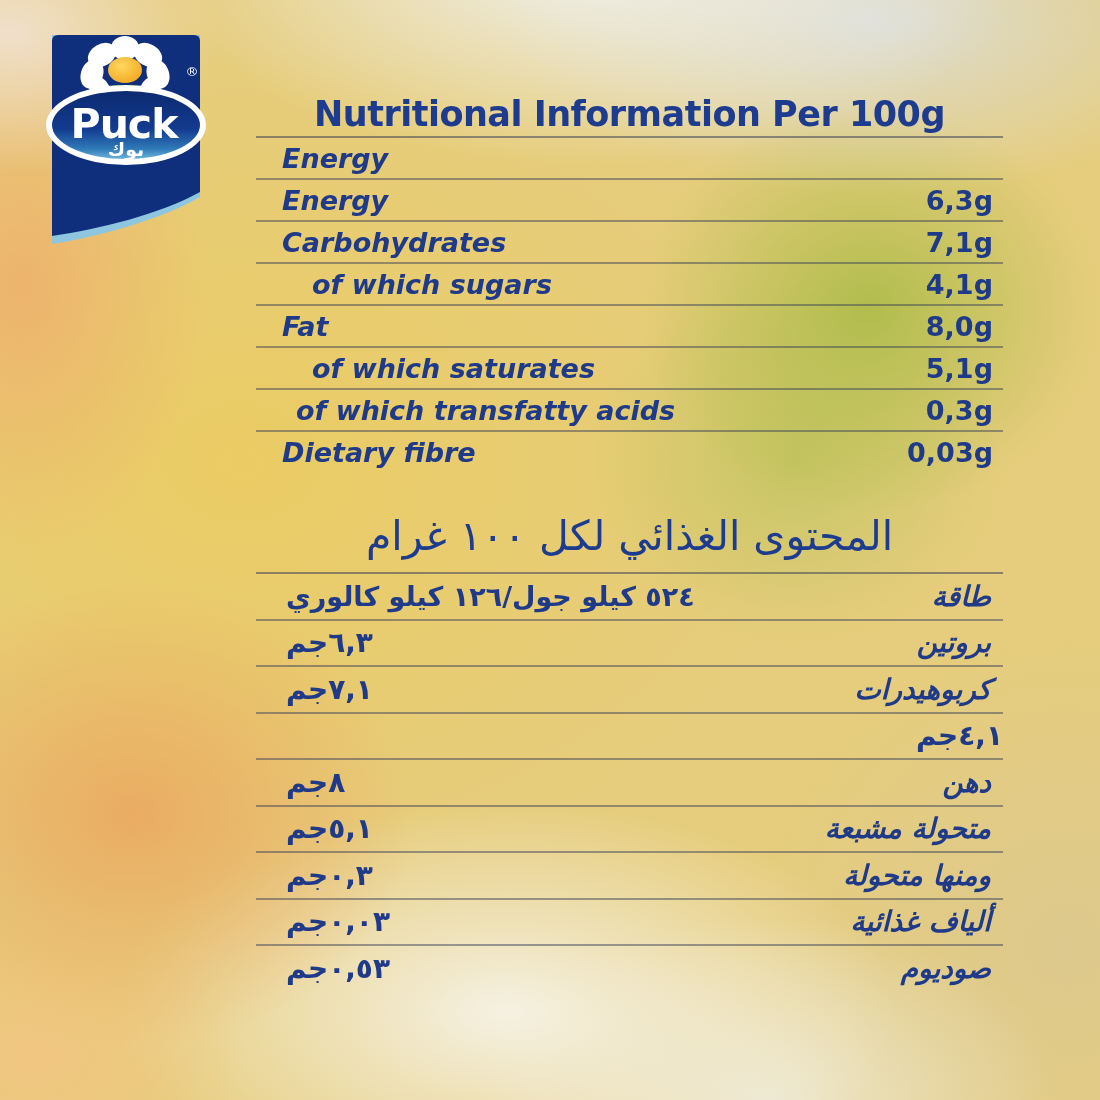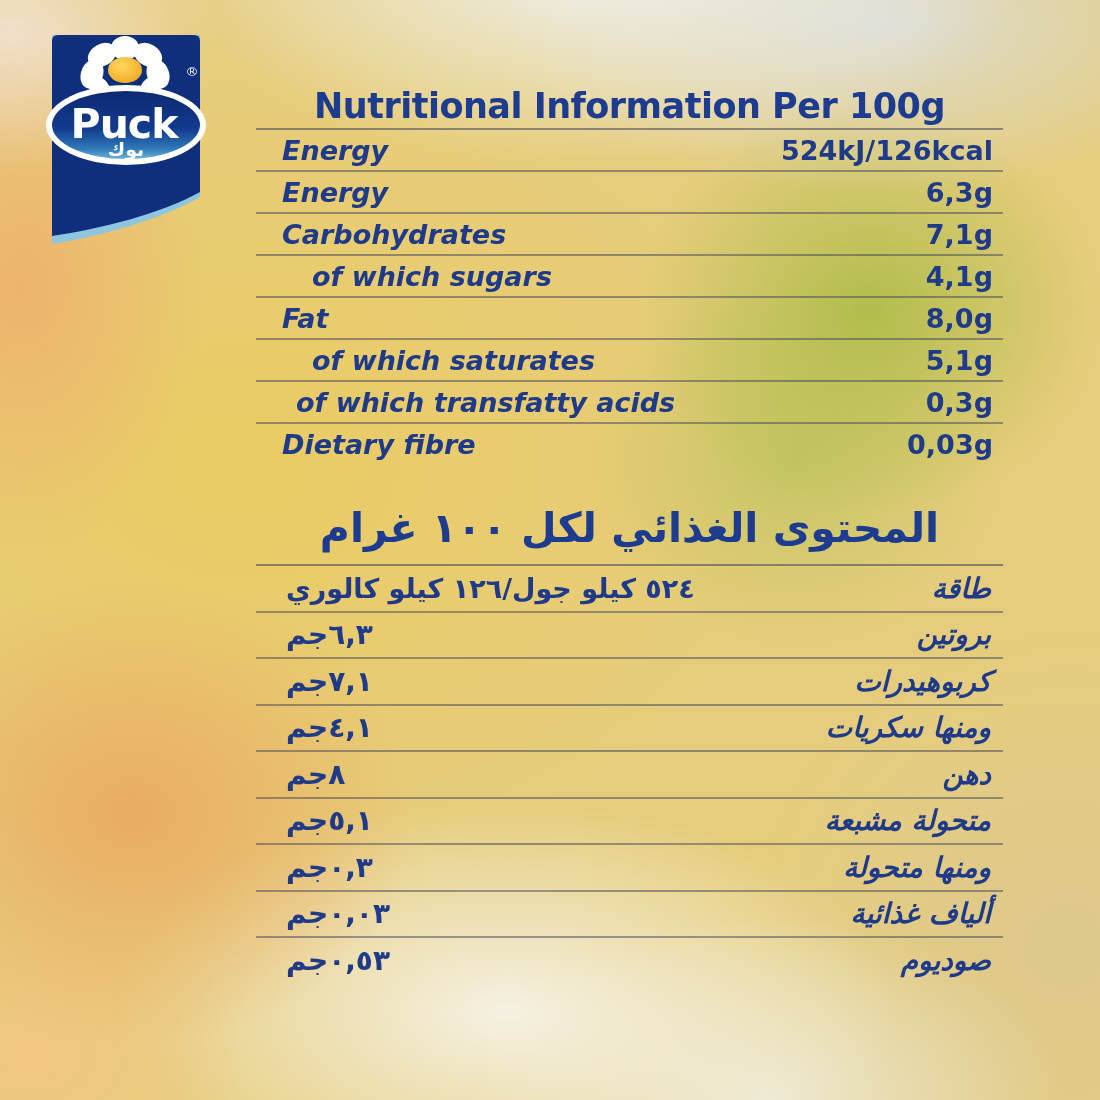--- a/index.html
+++ b/index.html
@@ -14,38 +14,38 @@
       radial-gradient(ellipse 340px 300px at 79% 28%, rgba(168,186,68,.85) 0%, rgba(168,186,68,0) 68%),
       radial-gradient(ellipse 300px 260px at 72% 42%, rgba(178,192,84,.6) 0%, rgba(178,192,84,0) 70%),
       radial-gradient(ellipse 420px 340px at 12% 74%, rgba(235,164,92,.8) 0%, rgba(235,164,92,0) 68%),
       radial-gradient(ellipse 300px 220px at 3% 96%, rgba(243,197,129,.9) 0%, rgba(243,197,129,0) 70%),
       radial-gradient(ellipse 560px 300px at 46% 92%, rgba(246,243,232,.95) 0%, rgba(246,243,232,0) 70%),
       radial-gradient(ellipse 420px 260px at 70% 100%, rgba(238,238,228,.8) 0%, rgba(238,238,228,0) 70%),
       radial-gradient(ellipse 420px 420px at 97% 86%, rgba(220,200,143,.9) 0%, rgba(220,200,143,0) 75%),
       radial-gradient(ellipse 700px 520px at 22% 42%, rgba(235,203,95,.85) 0%, rgba(235,203,95,0) 80%),
       linear-gradient(#e6cd7d,#e6cd7d);
   }
-  .panel{position:absolute;left:256px;top:84px;width:747px;}
+  .panel{position:absolute;left:256px;top:92px;width:747px;}
   .ttl{
     font-size:35px;font-weight:700;color:#1d3c8f;text-align:center;
     letter-spacing:-0.5px;line-height:44px;height:44px;
     border-bottom:2px solid rgba(62,68,90,.55);
   }
   .row{
     display:flex;justify-content:space-between;align-items:center;
     height:40px;border-bottom:2px solid rgba(62,68,90,.5);
     font-size:27px;font-weight:700;color:#1e3a88;
   }
   .row:last-child{border-bottom:none;}
   .row .lbl{padding-left:26px;white-space:nowrap;font-style:italic;}
   .row .val{padding-right:10px;white-space:nowrap;}
   .row.ind-lg .lbl{padding-left:56px;}
   .row.ind-sm .lbl{padding-left:40px;text-align:right;}
   .ttl-ar{
-    margin-top:34px;font-size:41px;font-weight:700;color:#1d3c8f;
+    margin-top:34px;font-size:41px;font-weight:400;color:#1d3c8f;
     text-align:center;line-height:60px;height:66px;
     border-bottom:2px solid rgba(62,68,90,.55);
   }
   .tbl-ar .row{height:44.5px;font-size:28px;}
   .tbl-ar .row .lbl{padding-left:0;padding-right:12px;}
   .tbl-ar .row .val{padding-right:0;padding-left:30px;}
   .tbl-ar .row.energy .val{font-size:27px;}
   .logo{position:absolute;left:40px;top:30px;width:172px;height:224px;}
 </style>
 </head>
@@ -90,21 +90,20 @@
     <text x="86" y="126" text-anchor="middle" font-size="19" font-weight="bold" fill="#ffffff" font-family="DejaVu Sans, sans-serif">بوك</text>
     <text x="152" y="46" text-anchor="middle" font-size="13" fill="#ffffff" font-family="DejaVu Sans, sans-serif">®</text>
   </svg>
 
   <div class="panel">
 
     <div class="ttl">Nutritional Information Per 100g</div>
     <div class="tbl-en">
       <div class="row">
         <span class="lbl">Energy</span>
-        <span class="val">524kJ/126kcal</span>
       </div>
       <div class="row">
         <span class="lbl">Energy</span>
         <span class="val">6,3g</span>
       </div>
       <div class="row">
         <span class="lbl">Carbohydrates</span>
         <span class="val">7,1g</span>
       </div>
       <div class="row ind-lg">
@@ -137,21 +136,20 @@
       </div>
       <div class="row">
         <span class="lbl">بروتين</span>
         <span class="val">٦,٣جم</span>
       </div>
       <div class="row">
         <span class="lbl">كربوهيدرات</span>
         <span class="val">٧,١جم</span>
       </div>
       <div class="row">
-        <span class="lbl">ومنها سكريات</span>
         <span class="val">٤,١جم</span>
       </div>
       <div class="row">
         <span class="lbl">دهن</span>
         <span class="val">٨جم</span>
       </div>
       <div class="row">
         <span class="lbl">متحولة مشبعة</span>
         <span class="val">٥,١جم</span>
       </div>

